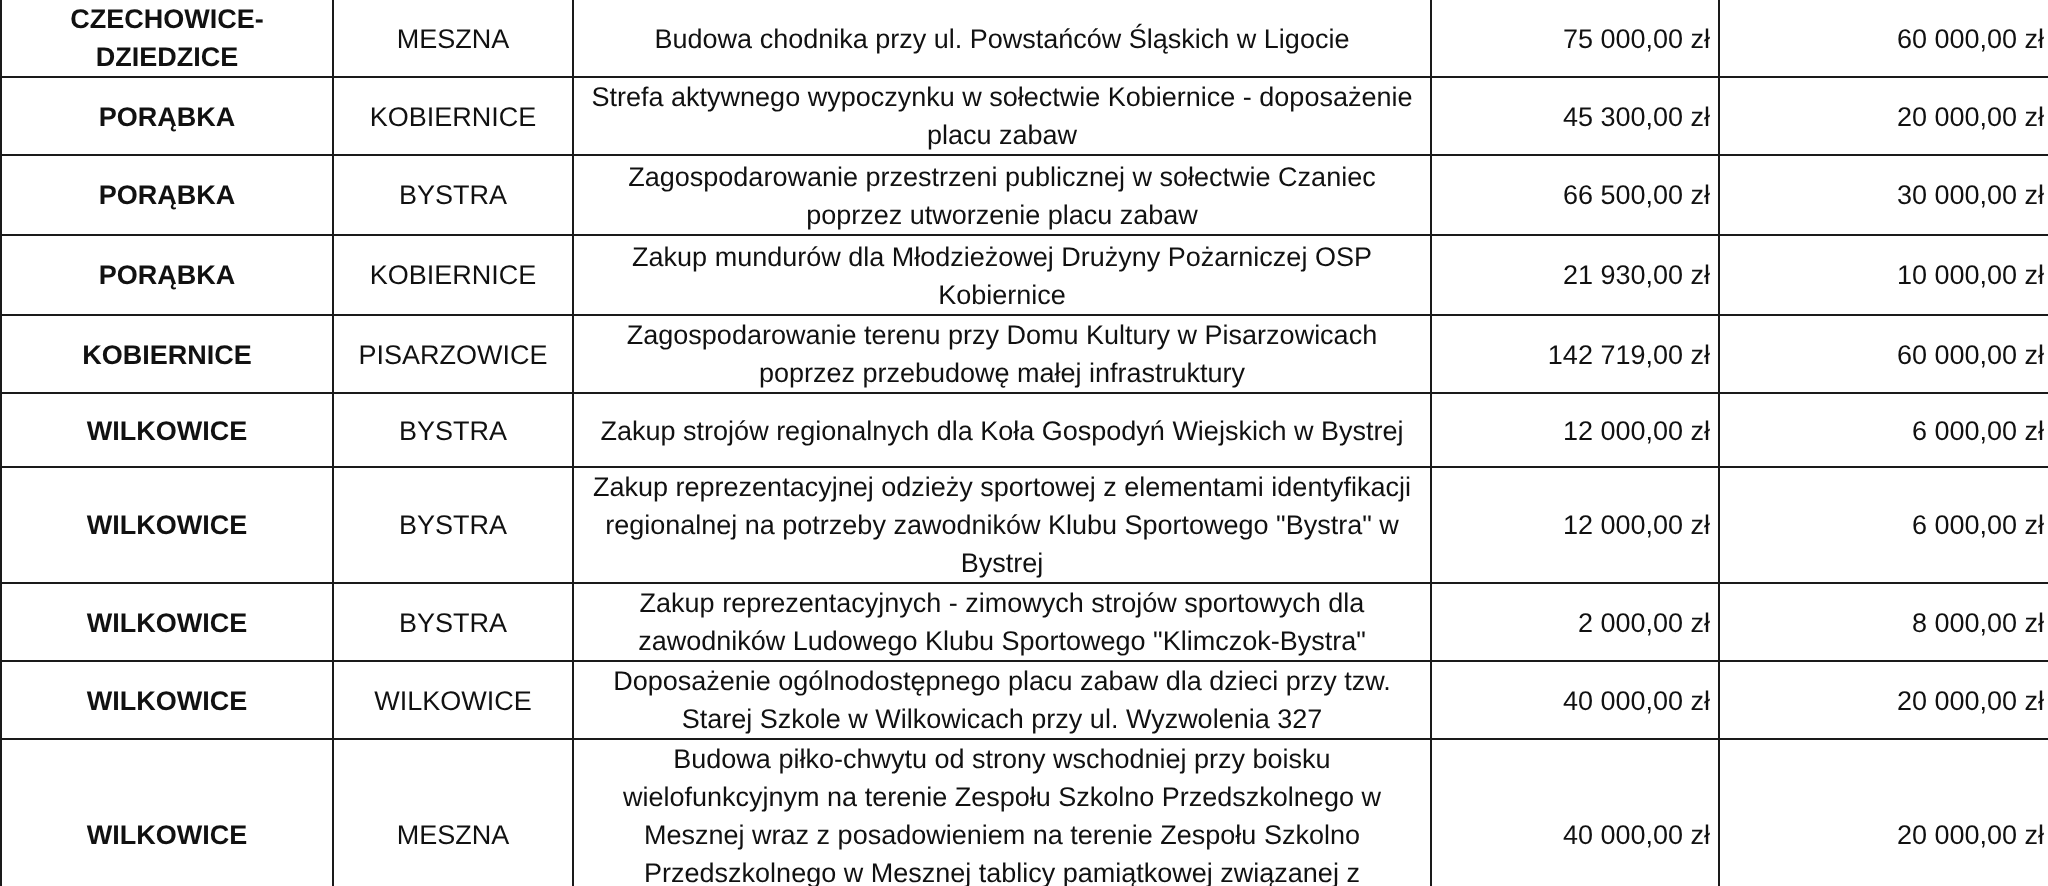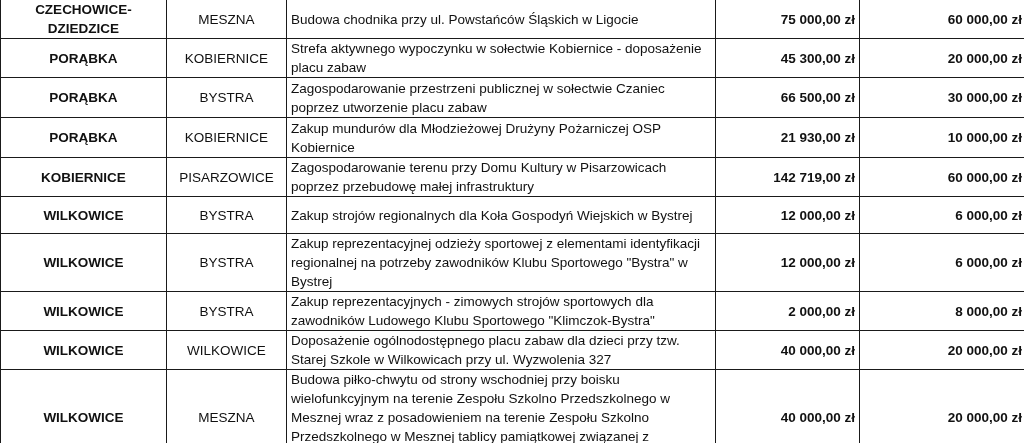--- a/index.html
+++ b/index.html
@@ -35,27 +35,26 @@
     }
     td.gmina {
       font-weight: bold;
       text-align: center;
       font-size: 13.5px;
     }
     td.solectwo {
       text-align: center;
     }
     td.nazwa {
-      text-align: left;
+      text-align: center;
       padding-left: 4px;
     }
     td.koszt, td.dotacja {
       text-align: right;
       padding-right: 6px;
-      font-weight: bold;
     }
     td.koszt {
       border-right: 2px solid #555;
     }
   </style>
 </head>
 <body>
 
 <div class="sheet">
   <table class="grid">

